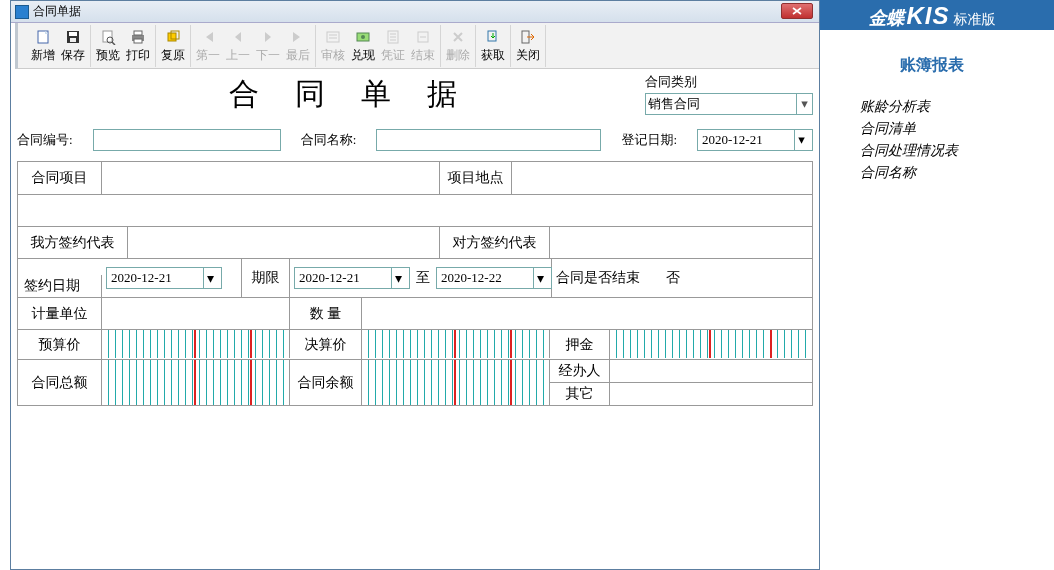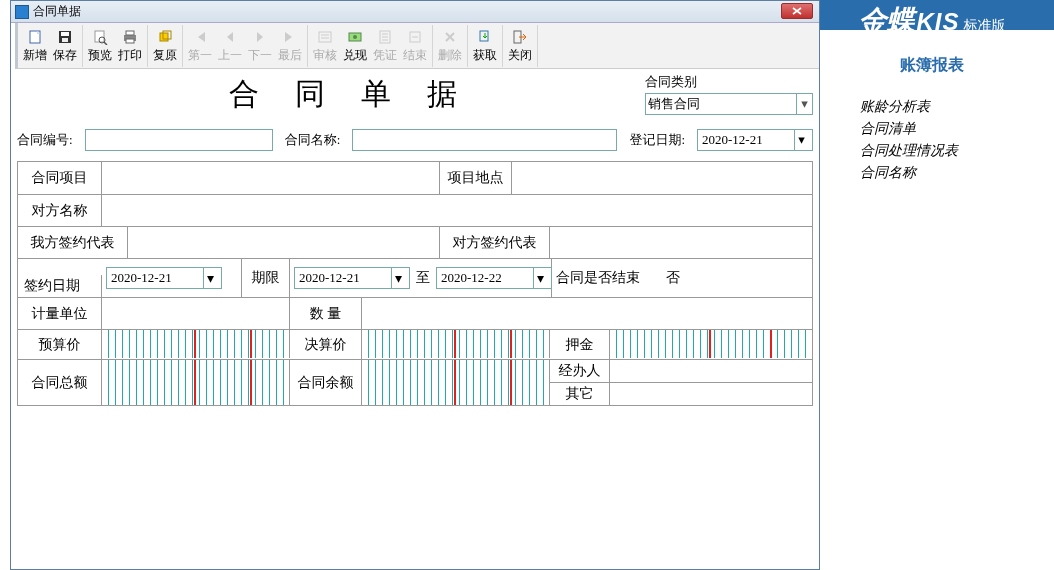--- a/index.html
+++ b/index.html
@@ -1,53 +1,53 @@
 <!DOCTYPE html>
 <html><head>
 <meta charset="utf-8">
 <style>
 * { box-sizing: border-box; margin: 0; padding: 0; }
 body { font-family: "SimSun", "宋体", serif; font-size: 12px; background: #fff; position: relative; width: 1054px; height: 570px; }
 
 .brand-bar { position: absolute; right: 0; top: 0; width: 244px; height: 30px; background: #2a6dad; color: #fff; display: flex; align-items: baseline; justify-content: center; font-style: italic; padding-top: 2px; }
-.brand-bar .b1 { font-size: 28px; font-weight: bold; margin-right: 2px; font-family: "KaiTi", serif; }
+.brand-bar .b1 { font-size: 18px; font-weight: bold; margin-right: 2px; font-family: "KaiTi", serif; }
 .brand-bar .b2 { font-size: 24px; font-weight: bold; letter-spacing: 1px; font-family: Arial, sans-serif; }
 .brand-bar .b3 { font-size: 14px; margin-left: 4px; font-style: normal; }
 
 .right-panel { position: absolute; right: 0; top: 30px; width: 244px; padding: 25px 20px; }
 .right-panel .panel-title { color: #2a6dad; font-size: 16px; font-weight: bold; text-align: center; margin-bottom: 22px; font-family: "SimHei", sans-serif; }
 .right-panel .panel-list { padding-left: 30px; }
 .right-panel .panel-item { font-size: 14px; margin-bottom: 4px; cursor: pointer; font-family: "SimSun", serif; font-style: italic; }
 
 .window { position: absolute; left: 10px; top: 0; width: 810px; border: 1px solid #5c7ea0; background: #fff; height: 570px; overflow: hidden; }
 .titlebar { height: 22px; background: linear-gradient(#e8eef5, #d5e0ec); border-bottom: 1px solid #aac; display: flex; align-items: center; padding: 0 4px; position: relative; }
 .titlebar .title-icon { width: 14px; height: 14px; background: #2a80d0; border: 1px solid #1a5a90; margin-right: 4px; }
 .titlebar .title-text { font-size: 12px; }
 .close-btn { position: absolute; right: 6px; top: 2px; width: 32px; height: 16px; background: linear-gradient(#e07070, #c03030); border: 1px solid #903030; border-radius: 2px; display: flex; align-items: center; justify-content: center; color: #fff; cursor: pointer; }
 
 .menubar { height: 22px; background: #f2f2f2; border-bottom: 1px solid #ccc; display: flex; align-items: center; padding: 0 6px; gap: 8px; }
 .menubar .mitem { cursor: pointer; padding: 1px 3px; }
 
-.toolbar { height: 46px; background: #f2f2f2; border-bottom: 1px solid #ccc; display: flex; align-items: center; padding: 0 0; border-left: 3px solid #c0c8d0; margin-left: 4px; }
+.toolbar { height: 46px; background: #f2f2f2; border-bottom: 1px solid #ccc; display: flex; align-items: center; padding: 0 8px; border-left: 3px solid #c0c8d0; margin-left: 4px; }
 .tool-group { display: flex; align-items: center; border-right: 1px solid #d5d5d5; padding: 0 2px; height: 42px; }
 .tbtn { display: flex; flex-direction: column; align-items: center; justify-content: center; padding: 2px 3px; cursor: pointer; min-width: 28px; }
 .tbtn.disabled { color: #aaa; cursor: default; }
 .tbtn .ticon { height: 18px; display: flex; align-items: center; justify-content: center; }
 .tbtn .tlabel { font-size: 12px; margin-top: 1px; white-space: nowrap; }
 
 .body-area { padding: 4px 6px; }
 .doc-header { display: flex; align-items: center; }
 .doc-title { flex: 1; text-align: center; font-size: 30px; font-family: "SimSun", serif; letter-spacing: 36px; padding-left: 60px; }
 .ct-box { width: 168px; font-size: 13px; }
 .ct-box label { display: block; margin-bottom: 2px; }
 .combo { border: 1px solid #7aa; height: 22px; display: flex; align-items: center; padding: 0 2px; font-family: "SimSun", serif; background: #fff; position: relative; }
 .combo .dd { position: absolute; right: 0; top: 0; width: 16px; height: 100%; border-left: 1px solid #7aa; display: flex; align-items: center; justify-content: center; color: #555; cursor: pointer; }
 .combo input { border: none; outline: none; font-family: inherit; font-size: 13px; width: calc(100% - 18px); }
 
-.row1 { display: flex; align-items: center; margin-top: 14px; gap: 12px; font-size: 13px; }
+.row1 { display: flex; align-items: center; margin-top: 14px; gap: 20px; font-size: 13px; }
 .row1 .lbl { white-space: nowrap; }
 .row1 .fld { flex: 1; }
 .input { border: 1px solid #7aa; height: 22px; background: #fff; padding: 0 2px; }
 .input input { border: none; outline: none; width: 100%; font-family: inherit; font-size: 13px; height: 100%; }
 
 .form-table { border: 1px solid #999; margin-top: 10px; font-family: "SimSun", serif; }
 .ft-row { display: flex; border-top: 1px solid #999; min-height: 32px; align-items: stretch; }
 .ft-row:first-child { border-top: none; }
 .ft-cell { border-right: 1px solid #999; display: flex; align-items: center; padding: 2px 4px; font-size: 14px; }
 .ft-cell:last-child { border-right: none; }
@@ -287,21 +287,20 @@
     </div>
 
     <div class="form-table">
       <div class="ft-row">
         <div class="ft-cell label">合同项目</div>
         <div class="ft-cell" style="width:338px"></div>
         <div class="ft-cell lbl2">项目地点</div>
         <div class="ft-cell wide"></div>
       </div>
       <div class="ft-row">
-        <div class="ft-cell label">对方名称</div>
         <div class="ft-cell wide"></div>
       </div>
       <div class="ft-row">
         <div class="ft-cell" style="width:110px;justify-content:center">我方签约代表</div>
         <div class="ft-cell" style="width:312px"></div>
         <div class="ft-cell" style="width:110px;justify-content:center">对方签约代表</div>
         <div class="ft-cell wide"></div>
       </div>
       <div class="ft-row">
         <div class="ft-cell label-left">签约日期</div>

